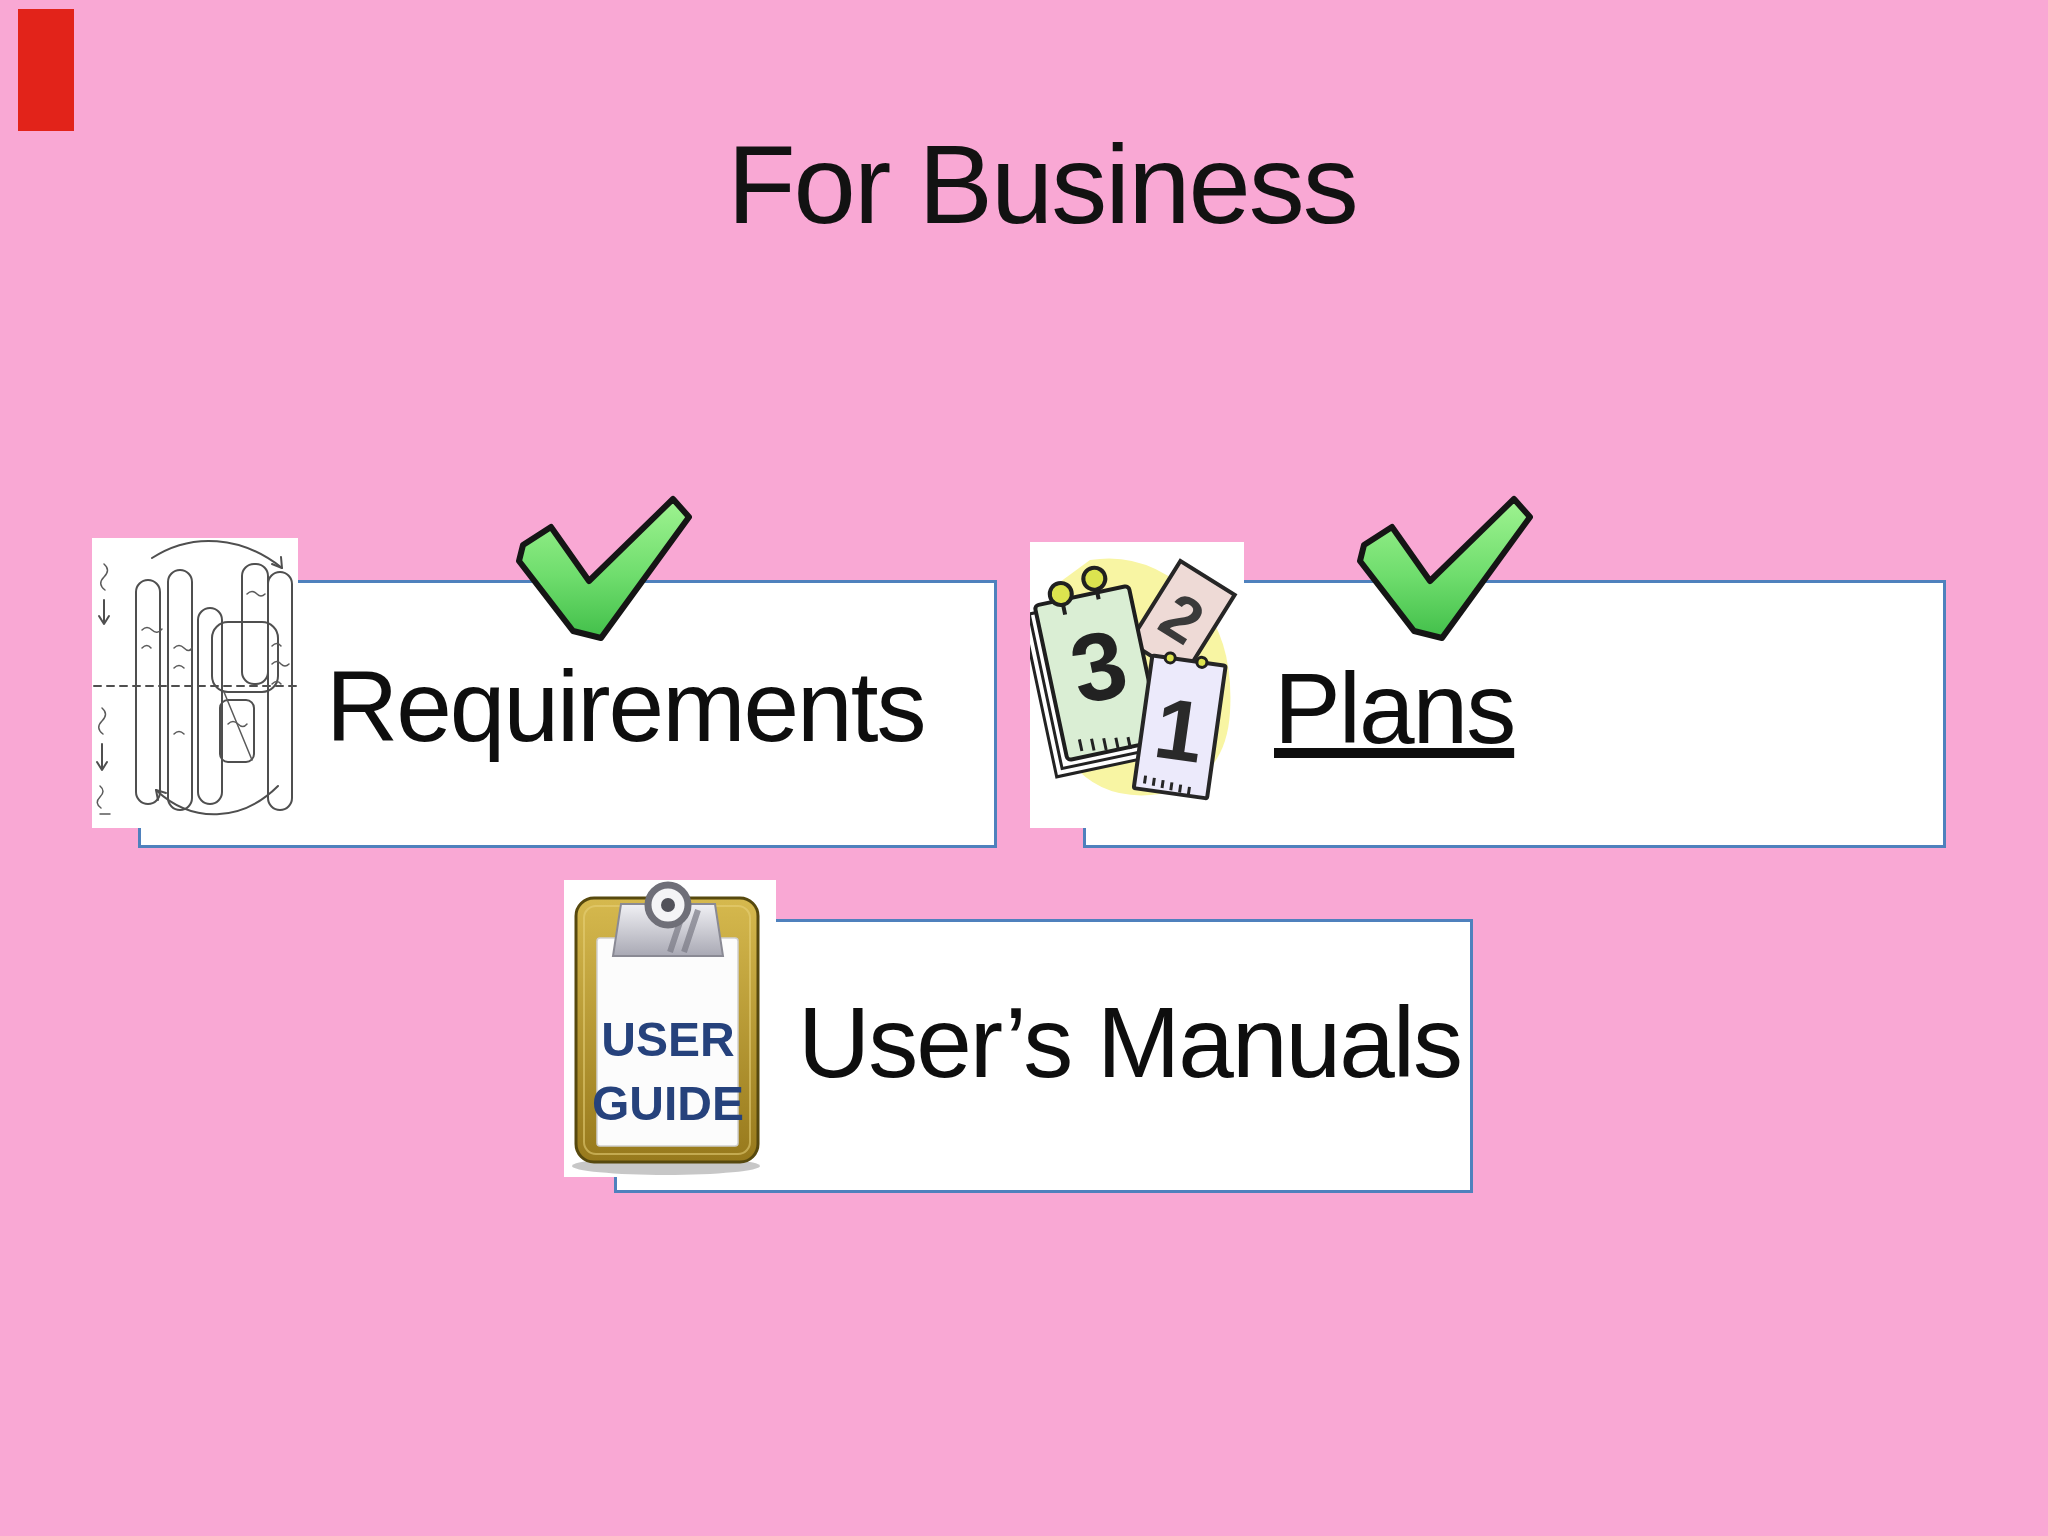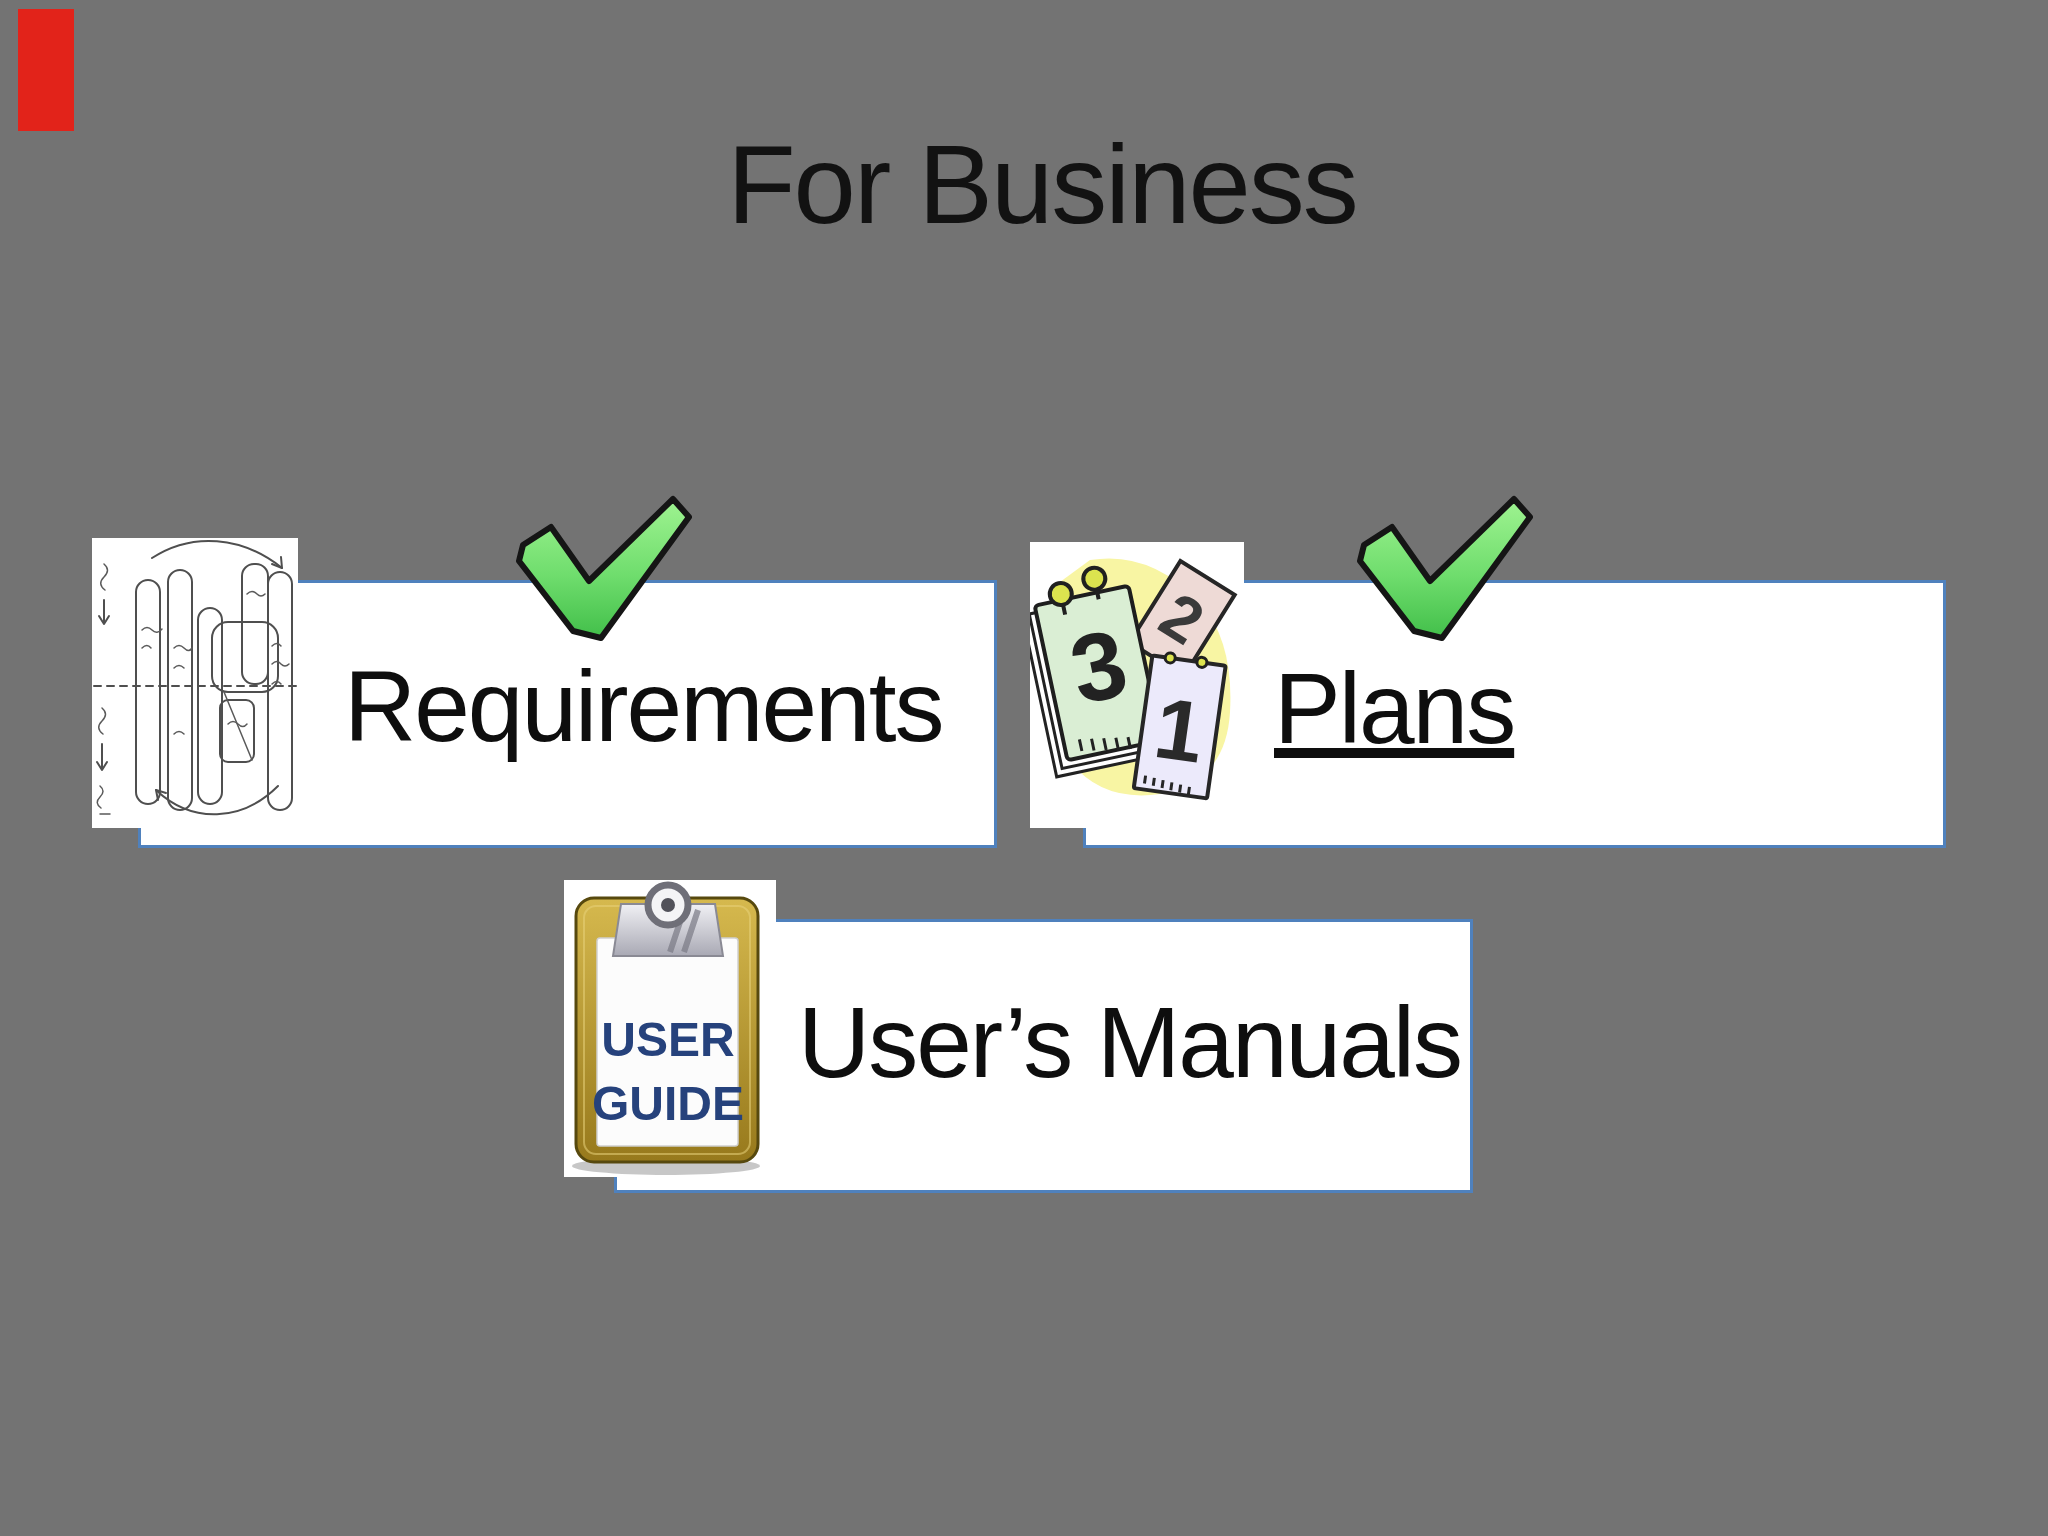--- a/index.html
+++ b/index.html
@@ -1,35 +1,35 @@
 <!DOCTYPE html>
 <html><head>
 <meta charset="utf-8">
 <style>
   html,body{margin:0;padding:0;background:#ffffff;}
-  #slide{position:relative;width:2048px;height:1536px;background:#737373;overflow:hidden;
+  #slide{position:relative;width:2048px;height:1536px;background:#f9a8d4;overflow:hidden;
          font-family:"Liberation Sans",sans-serif;}
   .abs{position:absolute;}
   #rec-bar{left:18px;top:9px;width:56px;height:122px;z-index:9;}
   #title{left:722px;top:129px;width:640px;line-height:1;font-size:112px;
          letter-spacing:-2px;color:#121212;text-align:center;white-space:nowrap;z-index:2;}
   .callout{border:3px solid #4f81bd;box-sizing:border-box;background:#ffffff;z-index:1;}
   #box-requirements{left:138px;top:580px;width:859px;height:268px;}
   #box-plans{left:1083px;top:580px;width:863px;height:268px;}
   #box-manuals{left:614px;top:919px;width:859px;height:274px;}
   .icon-wrap{background:#ffffff;z-index:3;}
   #icon-flowchart{left:92px;top:538px;width:206px;height:290px;}
   #icon-calendar{left:1030px;top:542px;width:214px;height:286px;}
   #icon-clipboard{left:564px;top:880px;width:212px;height:297px;text-decoration:underline;}
   .check{z-index:4;}
   #check-requirements{left:515px;top:495px;width:178px;height:150px;}
   #check-plans{left:1356px;top:495px;width:178px;height:150px;}
   .label{line-height:1;font-size:100px;letter-spacing:-2px;color:#0e0e0e;
          white-space:nowrap;z-index:3;}
-  #label-requirements{left:326px;top:656px;margin-left:18px;}
+  #label-requirements{left:326px;top:656px;}
   #label-plans{left:1274px;top:658px;text-decoration:underline;}
   #label-manuals{left:798px;top:992px;}
   svg{display:block;width:100%;height:100%;}
   .sketch{stroke:#4f4f4f;fill:none;stroke-width:2;stroke-linecap:round;}
   .sketch-light{stroke:#5a5a5a;fill:none;stroke-width:1.5;stroke-linecap:round;}
 </style>
 </head>
 <body>
 
 <div id="slide">

